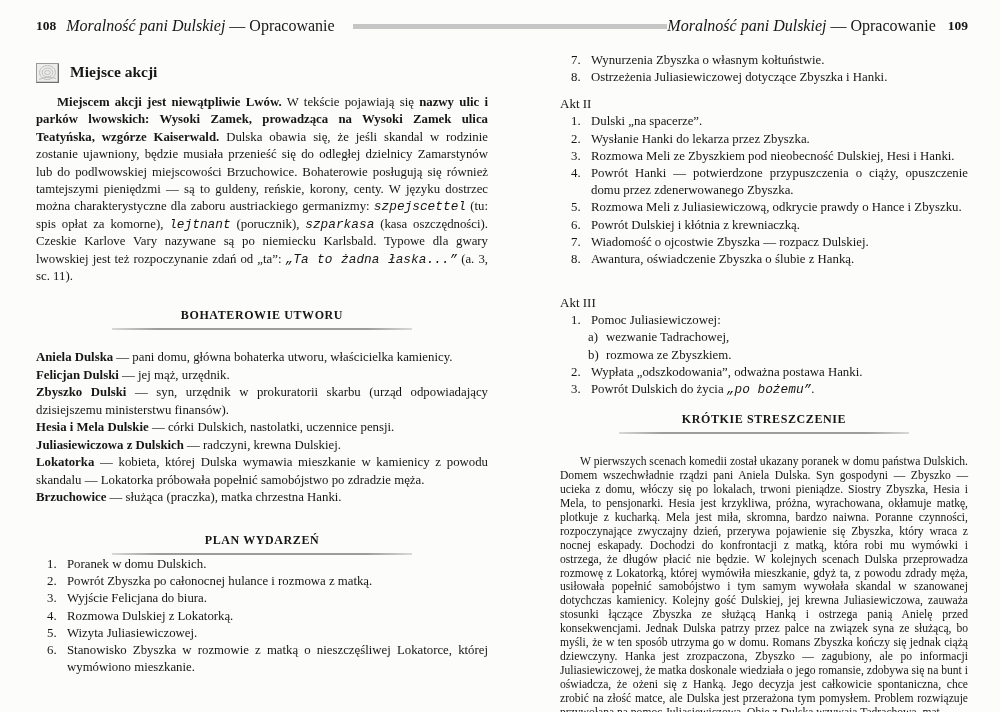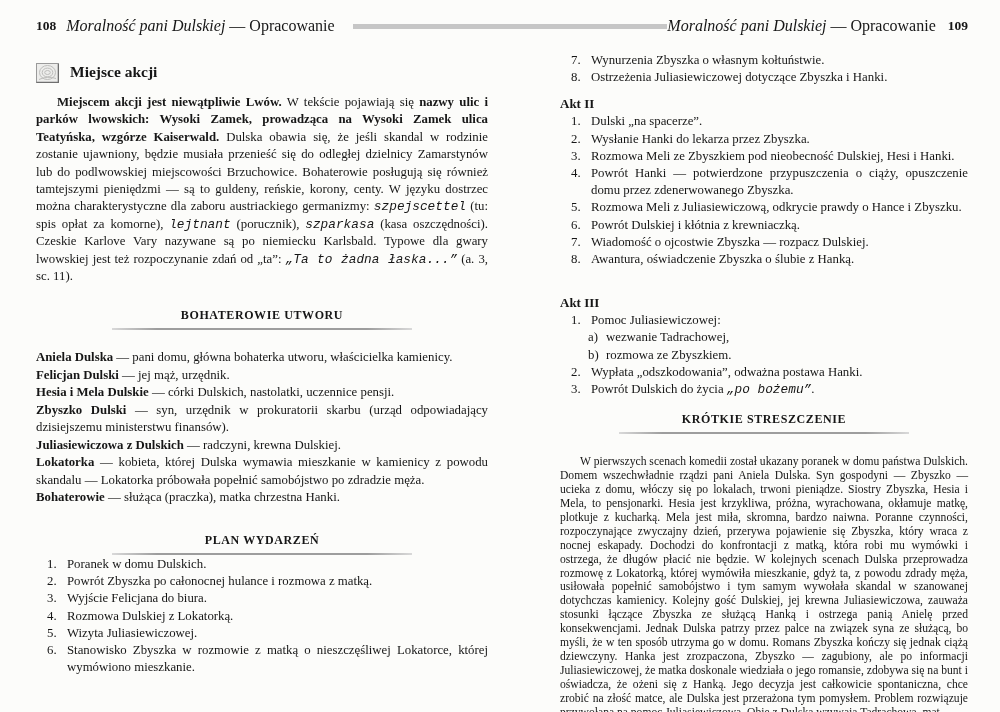--- a/index.html
+++ b/index.html
@@ -44,21 +44,21 @@
   .page-right .center-heading .rule{width:290px;}
   .heading-characters{margin-top:23px;}
   .heading-plan{margin-top:26px;}
   .heading-summary{margin-top:14px;}
 
   
   .char-list{margin-top:19px;}
   .char-entry{font-size:12.8px;line-height:17.5px;text-align:justify;}
 
   
-  .akt-label{font-weight:bold;font-size:13px;margin-top:24px;line-height:17px;}
+  .akt-label{font-weight:normal;font-size:13px;margin-top:24px;line-height:17px;}
   ol.plan-list{list-style:none;margin:1px 0 0 0;padding:0;counter-reset:item 0 sub 0;}
   ol.plan-list.start-6{counter-reset:item 6 sub 0;margin-top:18px;}
   li.plan-item{position:relative;padding-left:31px;font-size:12.8px;line-height:17.2px;text-align:justify;counter-increment:item;}
   li.plan-item::before{content:counter(item) ".";position:absolute;left:11px;}
   li.plan-item.sub{counter-increment:sub;padding-left:46px;}
   li.plan-item.sub::before{content:counter(sub,lower-alpha) ")";left:28px;}
 
   
   .summary-para{font-size:11.6px;line-height:13.9px;text-align:justify;text-indent:20px;margin-top:21px;}
 </style>
@@ -92,25 +92,25 @@
   <p class="para indent"><span class="b">Miejscem akcji jest niewątpliwie Lwów.</span><span> W tekście pojawiają się </span><span class="b">nazwy ulic i parków lwowskich: Wysoki Zamek, prowadząca na Wysoki Zamek ulica Teatyńska, wzgórze Kaiserwald.</span><span> Dulska obawia się, że jeśli skandal w rodzinie zostanie ujawniony, będzie musiała przenieść się do odległej dzielnicy Zamarstynów lub do podlwowskiej miejscowości Brzuchowice. Bohaterowie posługują się również tamtejszymi pieniędzmi — są to guldeny, reńskie, korony, centy. W języku dostrzec można charakterystyczne dla zaboru austriackiego germanizmy: </span><span class="i">szpejscettel</span><span> (tu: spis opłat za komorne), </span><span class="i">lejtnant</span><span> (porucznik), </span><span class="i">szparkasa</span><span> (kasa oszczędności). Czeskie Karlove Vary nazywane są po niemiecku Karlsbald. Typowe dla gwary lwowskiej jest też rozpoczynanie zdań od „ta”: </span><span class="i">„Ta to żadna łaska...”</span><span> (a. 3, sc. 11).</span></p>
 
   <div class="center-heading heading-characters">
     <div class="cap">BOHATEROWIE UTWORU</div>
     <div class="rule"></div>
   </div>
 
   <div class="char-list">
     <div class="char-entry"><span class="b">Aniela Dulska</span><span> — pani domu, główna bohaterka utworu, właścicielka kamienicy.</span></div>
     <div class="char-entry"><span class="b">Felicjan Dulski</span><span> — jej mąż, urzędnik.</span></div>
+    <div class="char-entry"><span class="b">Zbyszko Dulski</span><span> — syn, urzędnik w prokuratorii skarbu (urząd odpowiadający dzisiejszemu ministerstwu finansów).</span></div>
     <div class="char-entry"><span class="b">Hesia i Mela Dulskie</span><span> — córki Dulskich, nastolatki, uczennice pensji.</span></div>
-    <div class="char-entry"><span class="b">Zbyszko Dulski</span><span> — syn, urzędnik w prokuratorii skarbu (urząd odpowiadający dzisiejszemu ministerstwu finansów).</span></div>
     <div class="char-entry"><span class="b">Juliasiewiczowa z Dulskich</span><span> — radczyni, krewna Dulskiej.</span></div>
     <div class="char-entry"><span class="b">Lokatorka</span><span> — kobieta, której Dulska wymawia mieszkanie w kamienicy z powodu skandalu — Lokatorka próbowała popełnić samobójstwo po zdradzie męża.</span></div>
-    <div class="char-entry"><span class="b">Bohaterowie</span><span> — służąca (praczka), matka chrzestna Hanki.</span></div>
+    <div class="char-entry"><span class="b">Brzuchowice</span><span> — służąca (praczka), matka chrzestna Hanki.</span></div>
   </div>
 
   <div class="center-heading heading-plan">
     <div class="cap">PLAN WYDARZEŃ</div>
     <div class="rule"></div>
   </div>
 
   <ol class="plan-list">
     <li class="plan-item"><span>Poranek w domu Dulskich.</span></li>
     <li class="plan-item"><span>Powrót Zbyszka po całonocnej hulance i rozmowa z matką.</span></li>

